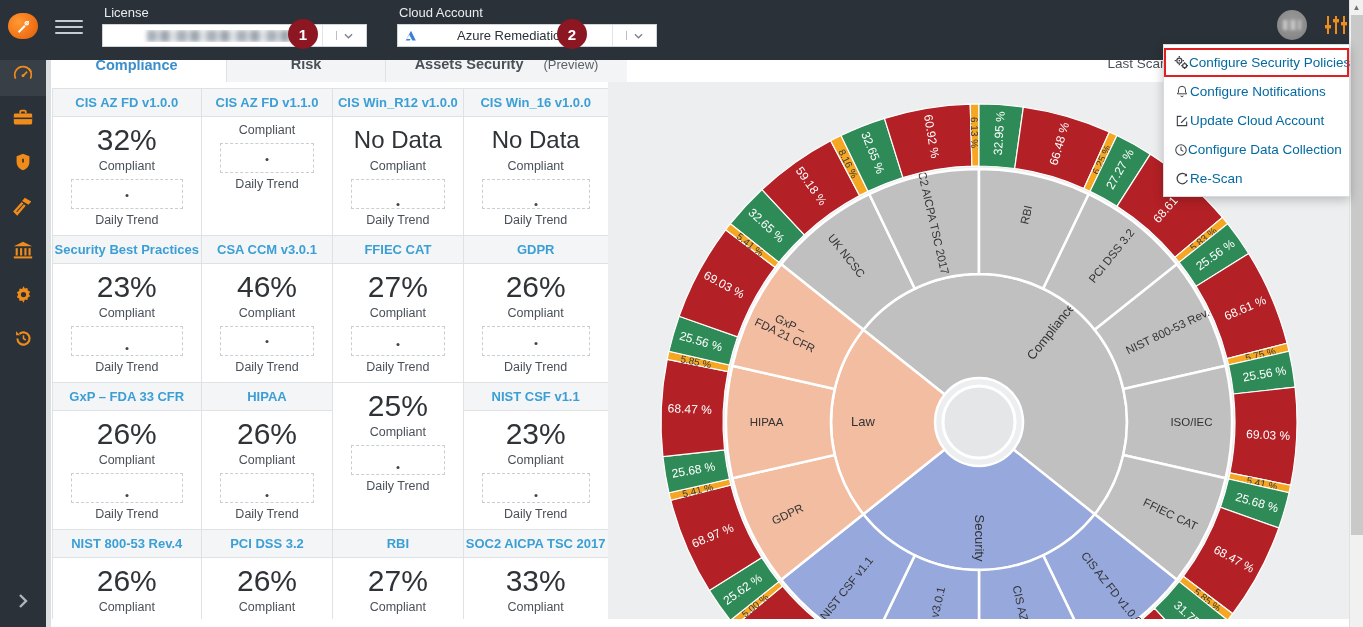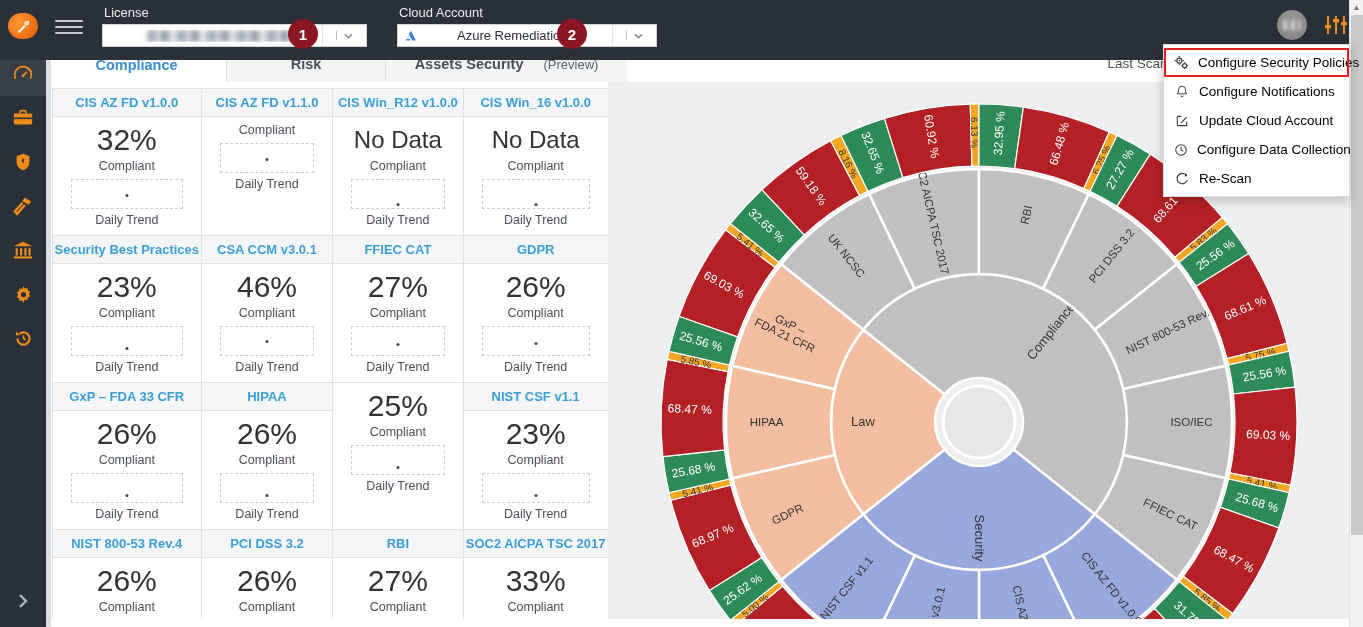--- a/index.html
+++ b/index.html
@@ -157,22 +157,22 @@
   .pct-label { font-size: 12px; fill: #ffffff; font-family: "Liberation Sans", sans-serif; }
   .pct-label.dark { fill: #3a3a3a; font-size: 10px; }
 
   
   .menu {
     position: absolute; right: 13px; top: 44px; width: 187px; background: #ffffff;
     border: 1px solid #d8dcdf; box-shadow: 0 3px 10px rgba(0,0,0,.22); z-index: 60;
     padding: 3px 0;
   }
   .menu-item {
-    height: 29px; display: flex; align-items: center; gap: 9px; padding: 0 10px;
-    font-size: 13.5px; color: #000000; cursor: pointer; white-space: nowrap;
+    height: 29px; display: flex; align-items: center; padding: 0 10px;
+    font-size: 13.5px; color: #0369a1; cursor: pointer; white-space: nowrap;
   }
   .menu-item.highlight { outline: 2px solid #e02020; outline-offset: -2px; }
   .menu-icon { width: 16px; display: flex; align-items: center; justify-content: center; }
 
   
   .vscroll {
     position: absolute; right: 0; top: 0; width: 14px; height: 627px;
     background: #f1f1f1; border-left: 1px solid #e0e0e0; z-index: 40;
   }
   .vscroll-up, .vscroll-down {

